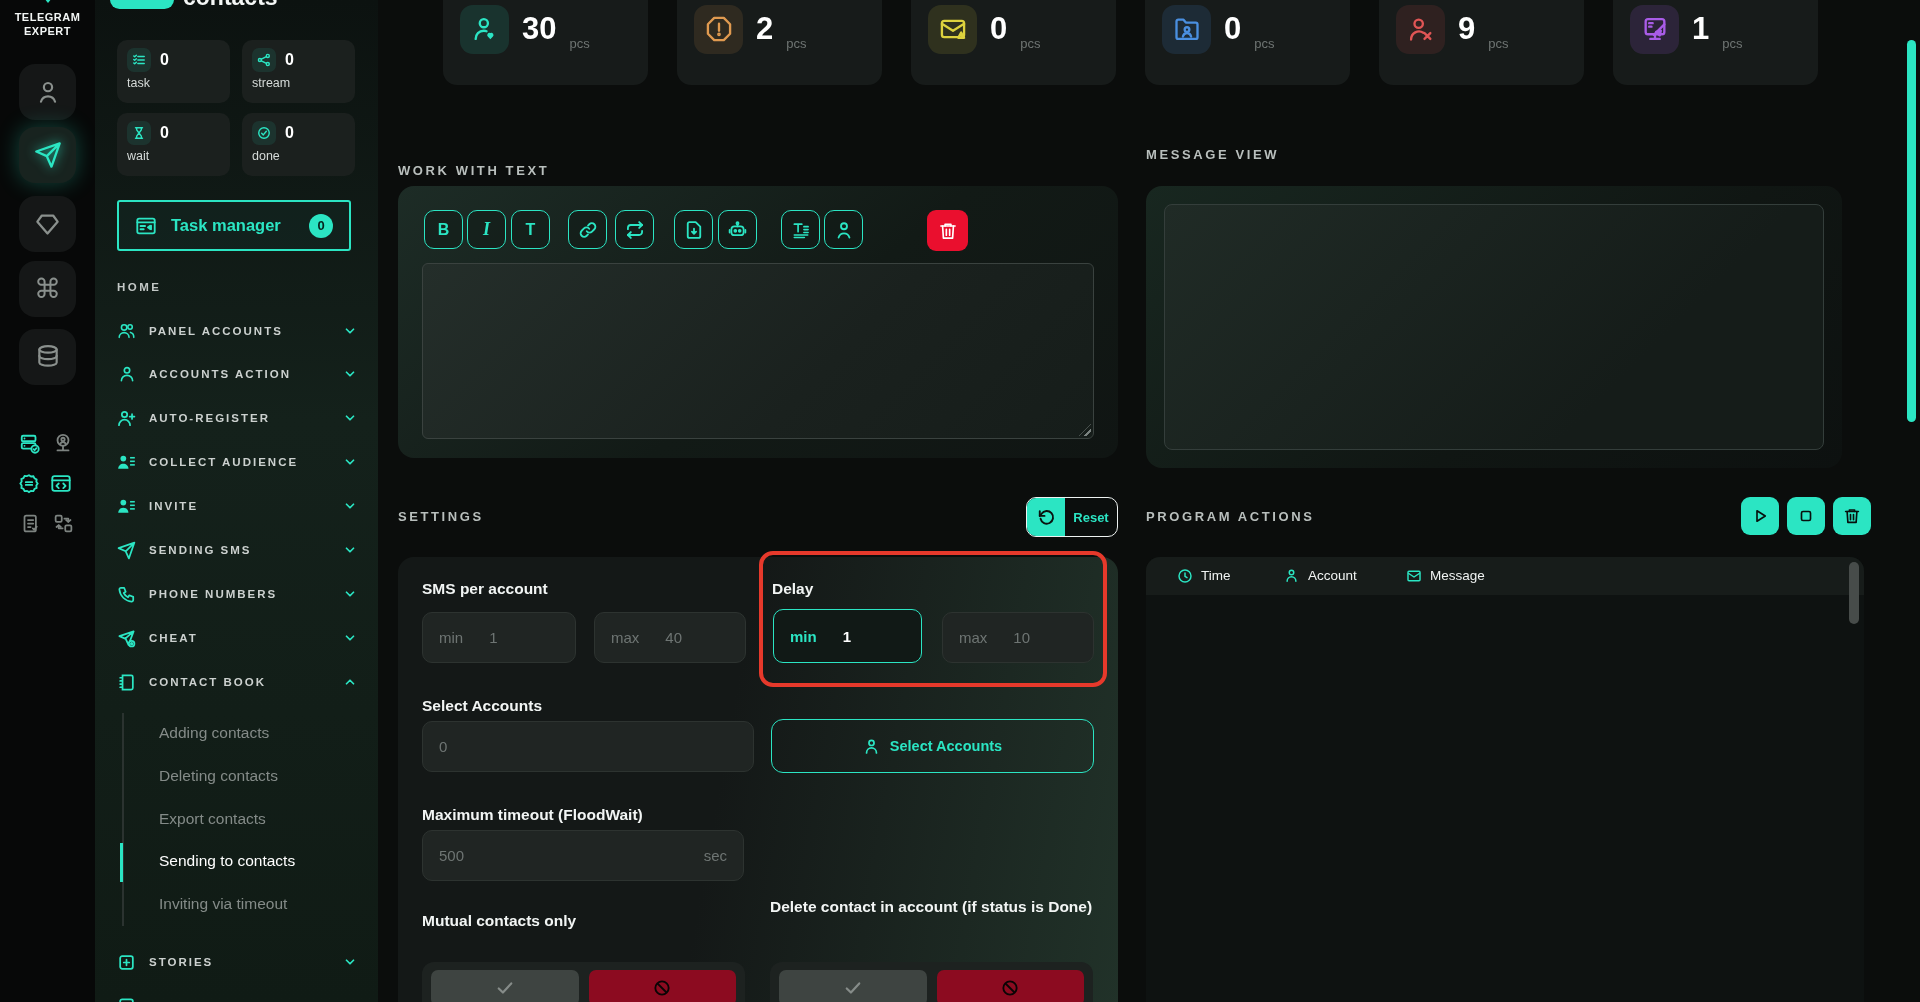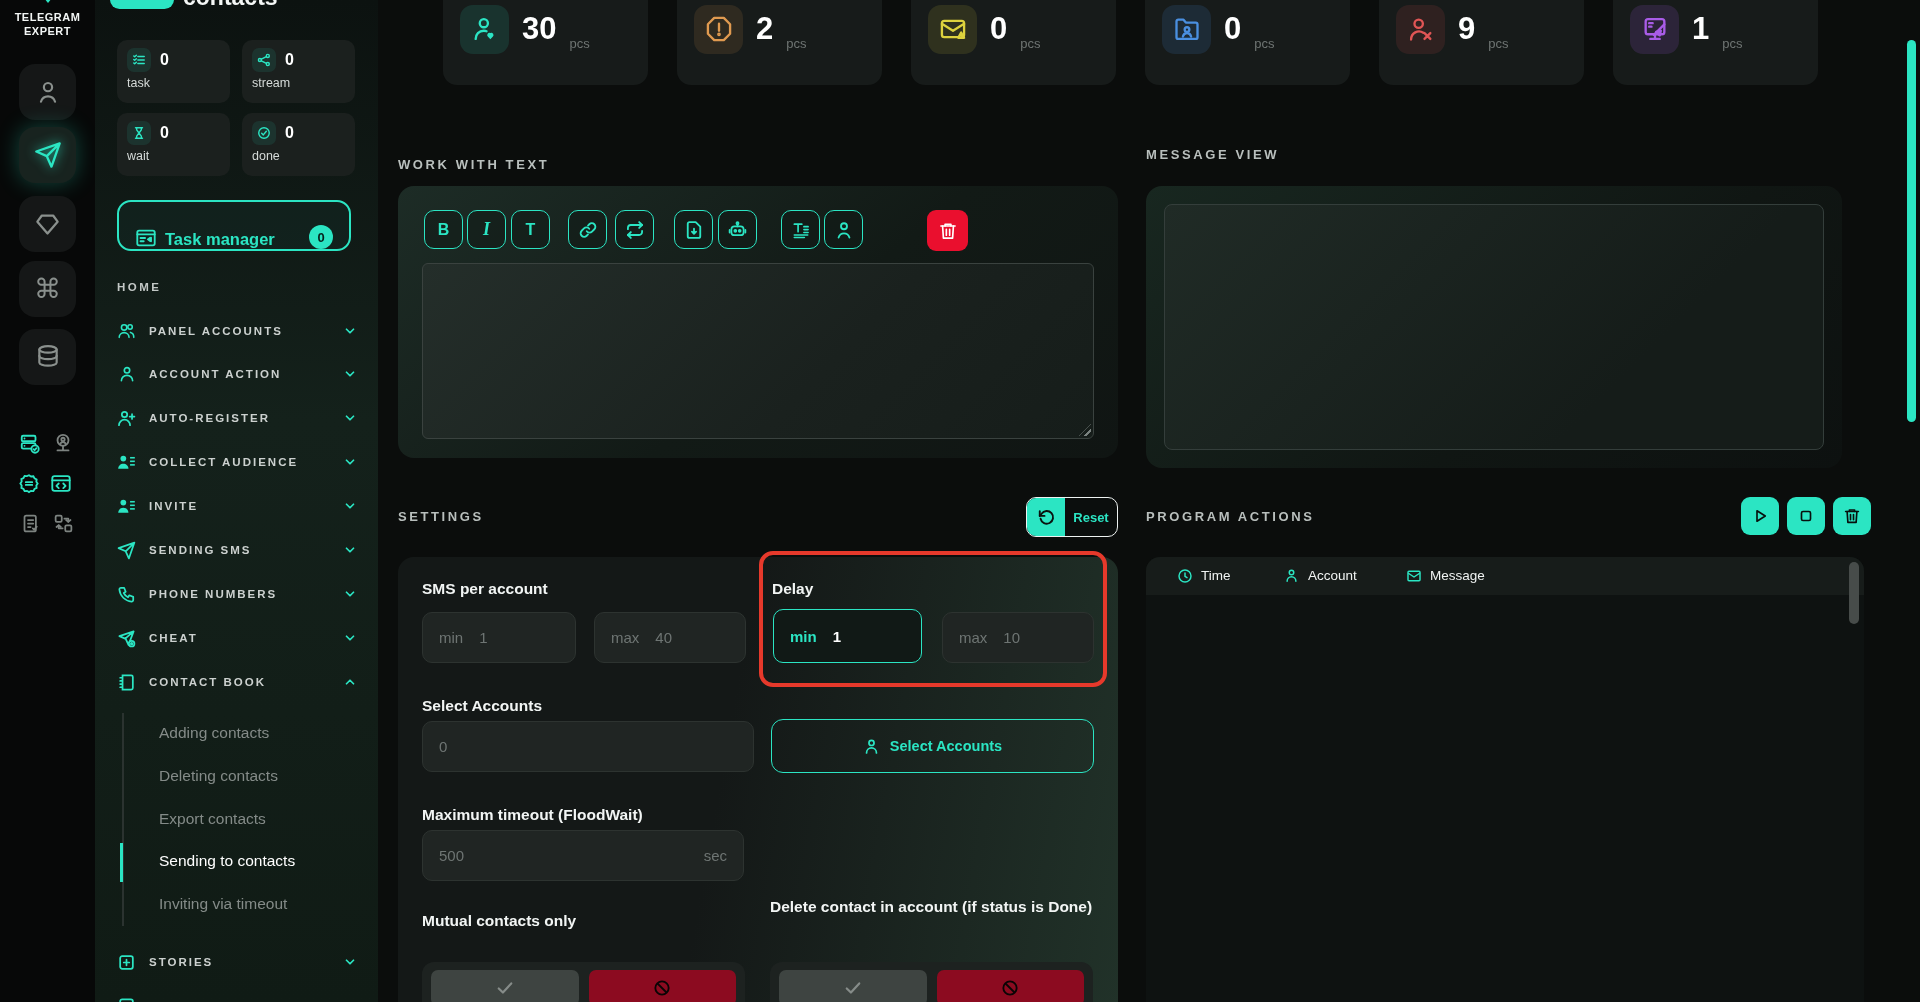--- a/index.html
+++ b/index.html
@@ -21,22 +21,22 @@
   
   .sidebar { position:absolute; left:95px; top:0; width:283px; height:1002px;
     background:linear-gradient(180deg,#0c1210 0%,#14211b 42%,#101b15 100%); }
   .sb-pill { position:absolute; left:15px; top:-10px; width:64px; height:19px; border-radius:10px; background:#2be5c3; }
   .sb-header { position:absolute; left:88px; top:-16px; color:#f4f7f6; font-size:23px; font-weight:800; }
   .stat-card { position:absolute; width:113px; height:63px; background:#1b201e; border-radius:10px; padding:8px 10px; }
   .stat-top { display:flex; align-items:center; gap:9px; }
   .stat-chip { width:24px; height:24px; border-radius:7px; background:rgba(43,229,195,.1); color:#2be5c3; display:flex; align-items:center; justify-content:center; }
   .stat-num { color:#fff; font-size:16px; font-weight:800; }
   .stat-label { margin-top:4px; color:#d5dad8; font-size:12.5px; }
-  .tm-btn { position:absolute; left:22px; top:200px; width:234px; height:51px; border:2px solid #2be5c3; border-radius:14px;
-    background:rgba(43,229,195,.04); display:flex; align-items:flex-end; gap:8px; padding:0 16px; color:#2be5c3; cursor:pointer; }
+  .tm-btn { position:absolute; left:22px; top:200px; width:234px; height:51px; border:2px solid #2be5c3; border-radius:3px;
+    background:rgba(43,229,195,.04); display:flex; align-items:center; gap:14px; padding:0 16px; color:#2be5c3; cursor:pointer; }
   .tm-label { font-size:16.5px; font-weight:800; flex:1; }
   .tm-badge { width:24px; height:24px; border-radius:50%; background:#2be5c3; color:#05211b; font-size:13px; font-weight:800; display:flex; align-items:center; justify-content:center; }
   .nav-home { position:absolute; left:22px; color:#c3c8c6; font-size:11.5px; font-weight:700; letter-spacing:2.5px; }
   .nav-item { position:absolute; left:22px; width:240px; height:22px; display:flex; align-items:center; gap:13px; cursor:pointer; }
   .nav-ico { width:19px; height:19px; color:#2be5c3; flex:0 0 19px; display:flex; align-items:center; justify-content:center; }
   .nav-label { flex:1; color:#ccd1cf; font-size:11.5px; font-weight:700; letter-spacing:2px; }
   .nav-chev { width:14px; height:14px; color:#2be5c3; }
   .sub-line { position:absolute; left:27px; top:713px; width:2px; height:213px; background:#2b3330; }
   .sub-item { position:absolute; left:64px; color:#848b88; font-size:15.5px; cursor:pointer; }
   .sub-item.active { color:#ffffff; }
@@ -74,21 +74,21 @@
 
   
   .reset-btn { position:absolute; left:1026px; top:497px; width:92px; height:40px; border:1.5px solid #eef2f1; border-radius:10px;
     background:#0b0e0d; display:flex; align-items:center; overflow:hidden; cursor:pointer; }
   .reset-ico { width:38px; height:100%; background:#2be5c3; color:#0a120f; display:flex; align-items:center; justify-content:center; }
   .reset-label { flex:1; text-align:center; color:#2be5c3; font-size:13px; font-weight:700; }
   .settings-panel { position:absolute; left:398px; top:557px; width:720px; height:470px; border-radius:16px;
     background:linear-gradient(100deg,#141817 45%,#213229 100%); }
   .field-label { position:absolute; color:#f2f5f4; font-size:15.5px; font-weight:700; }
   .inp { position:absolute; background:#202523; border:1px solid #2d3330; border-radius:10px; display:flex; align-items:center;
-    padding:0 16px; gap:16px; color:#6e7573; font-size:15px; cursor:text; }
+    padding:0 16px; gap:26px; color:#6e7573; font-size:15px; cursor:text; }
   .inp .sfx { margin-left:auto; }
   .inp.focus { background:#111916; border:1.5px solid #2be5c3; }
   .inp.focus .pfx { color:#2be5c3; font-weight:700; }
   .inp.focus .val { color:#ffffff; font-weight:700; }
   .highlight-box { position:absolute; left:759px; top:551px; width:348px; height:136px; border:4px solid #e6392b; border-radius:14px; }
   .sel-btn { position:absolute; left:771px; top:719px; width:323px; height:54px; border:1.5px solid #2be5c3; border-radius:12px;
     display:flex; align-items:center; justify-content:center; gap:10px; color:#2be5c3; font-size:14.5px; font-weight:700; cursor:pointer; }
   .toggle-wrap { position:absolute; top:962px; width:323px; height:52px; background:#1d2220; border-radius:12px; display:flex; gap:10px; padding:8px 9px; }
   .tg { flex:1; border-radius:7px; display:flex; align-items:center; justify-content:center; cursor:pointer; }
   .tg-check { background:#3e4441; color:#868c89; }
@@ -290,21 +290,21 @@
       </span>
     </div>
 
     <div class="nav-item" style="top:363px">
       <span class="nav-ico">
         <svg width="18" height="18" viewBox="0 0 24 24" fill="none" stroke="currentColor" stroke-width="2.2" stroke-linecap="round">
             <circle cx="12" cy="7" r="3.6"></circle>
             <path d="M4.5 21a7.5 7.2 0 0 1 15 0"></path>
           </svg>
       </span>
-      <span class="nav-label">ACCOUNT ACTION</span>
+      <span class="nav-label">ACCOUNTS ACTION</span>
       <span class="nav-chev">
         <svg width="14" height="14" viewBox="0 0 24 24" fill="none" stroke="currentColor" stroke-width="3" stroke-linecap="round" stroke-linejoin="round">
             <path d="M6 9l6 6 6-6"></path>
           </svg>
       </span>
     </div>
 
     <div class="nav-item" style="top:407px">
       <span class="nav-ico">
         <svg width="19" height="19" viewBox="0 0 24 24" fill="none" stroke="currentColor" stroke-width="2.2" stroke-linecap="round">
@@ -513,21 +513,21 @@
           <path d="M7 7h3M7 10h2"></path>
           <path d="M20 8l-9 9"></path>
           <path d="M8 20.5h8M12 16.5v4"></path>
           <path d="M13 14.5l4-1-1 4z" fill="currentColor"></path>
         </svg>
     </span>
     <span class="card-num">1</span>
     <span class="card-unit">pcs</span>
   </div>
 
-  <div class="sec-title" style="left:398px; top:157px">WORK WITH TEXT</div>
+  <div class="sec-title" style="left:398px; top:163px">WORK WITH TEXT</div>
   <div class="editor-panel"></div>
 
   <div class="tb" style="left:424px">
       <span class="ltr">B</span>
     </div>
   <div class="tb" style="left:467px">
       <span class="ltr-i">I</span>
     </div>
   <div class="tb" style="left:511px">
       <span class="ltr">T</span>

